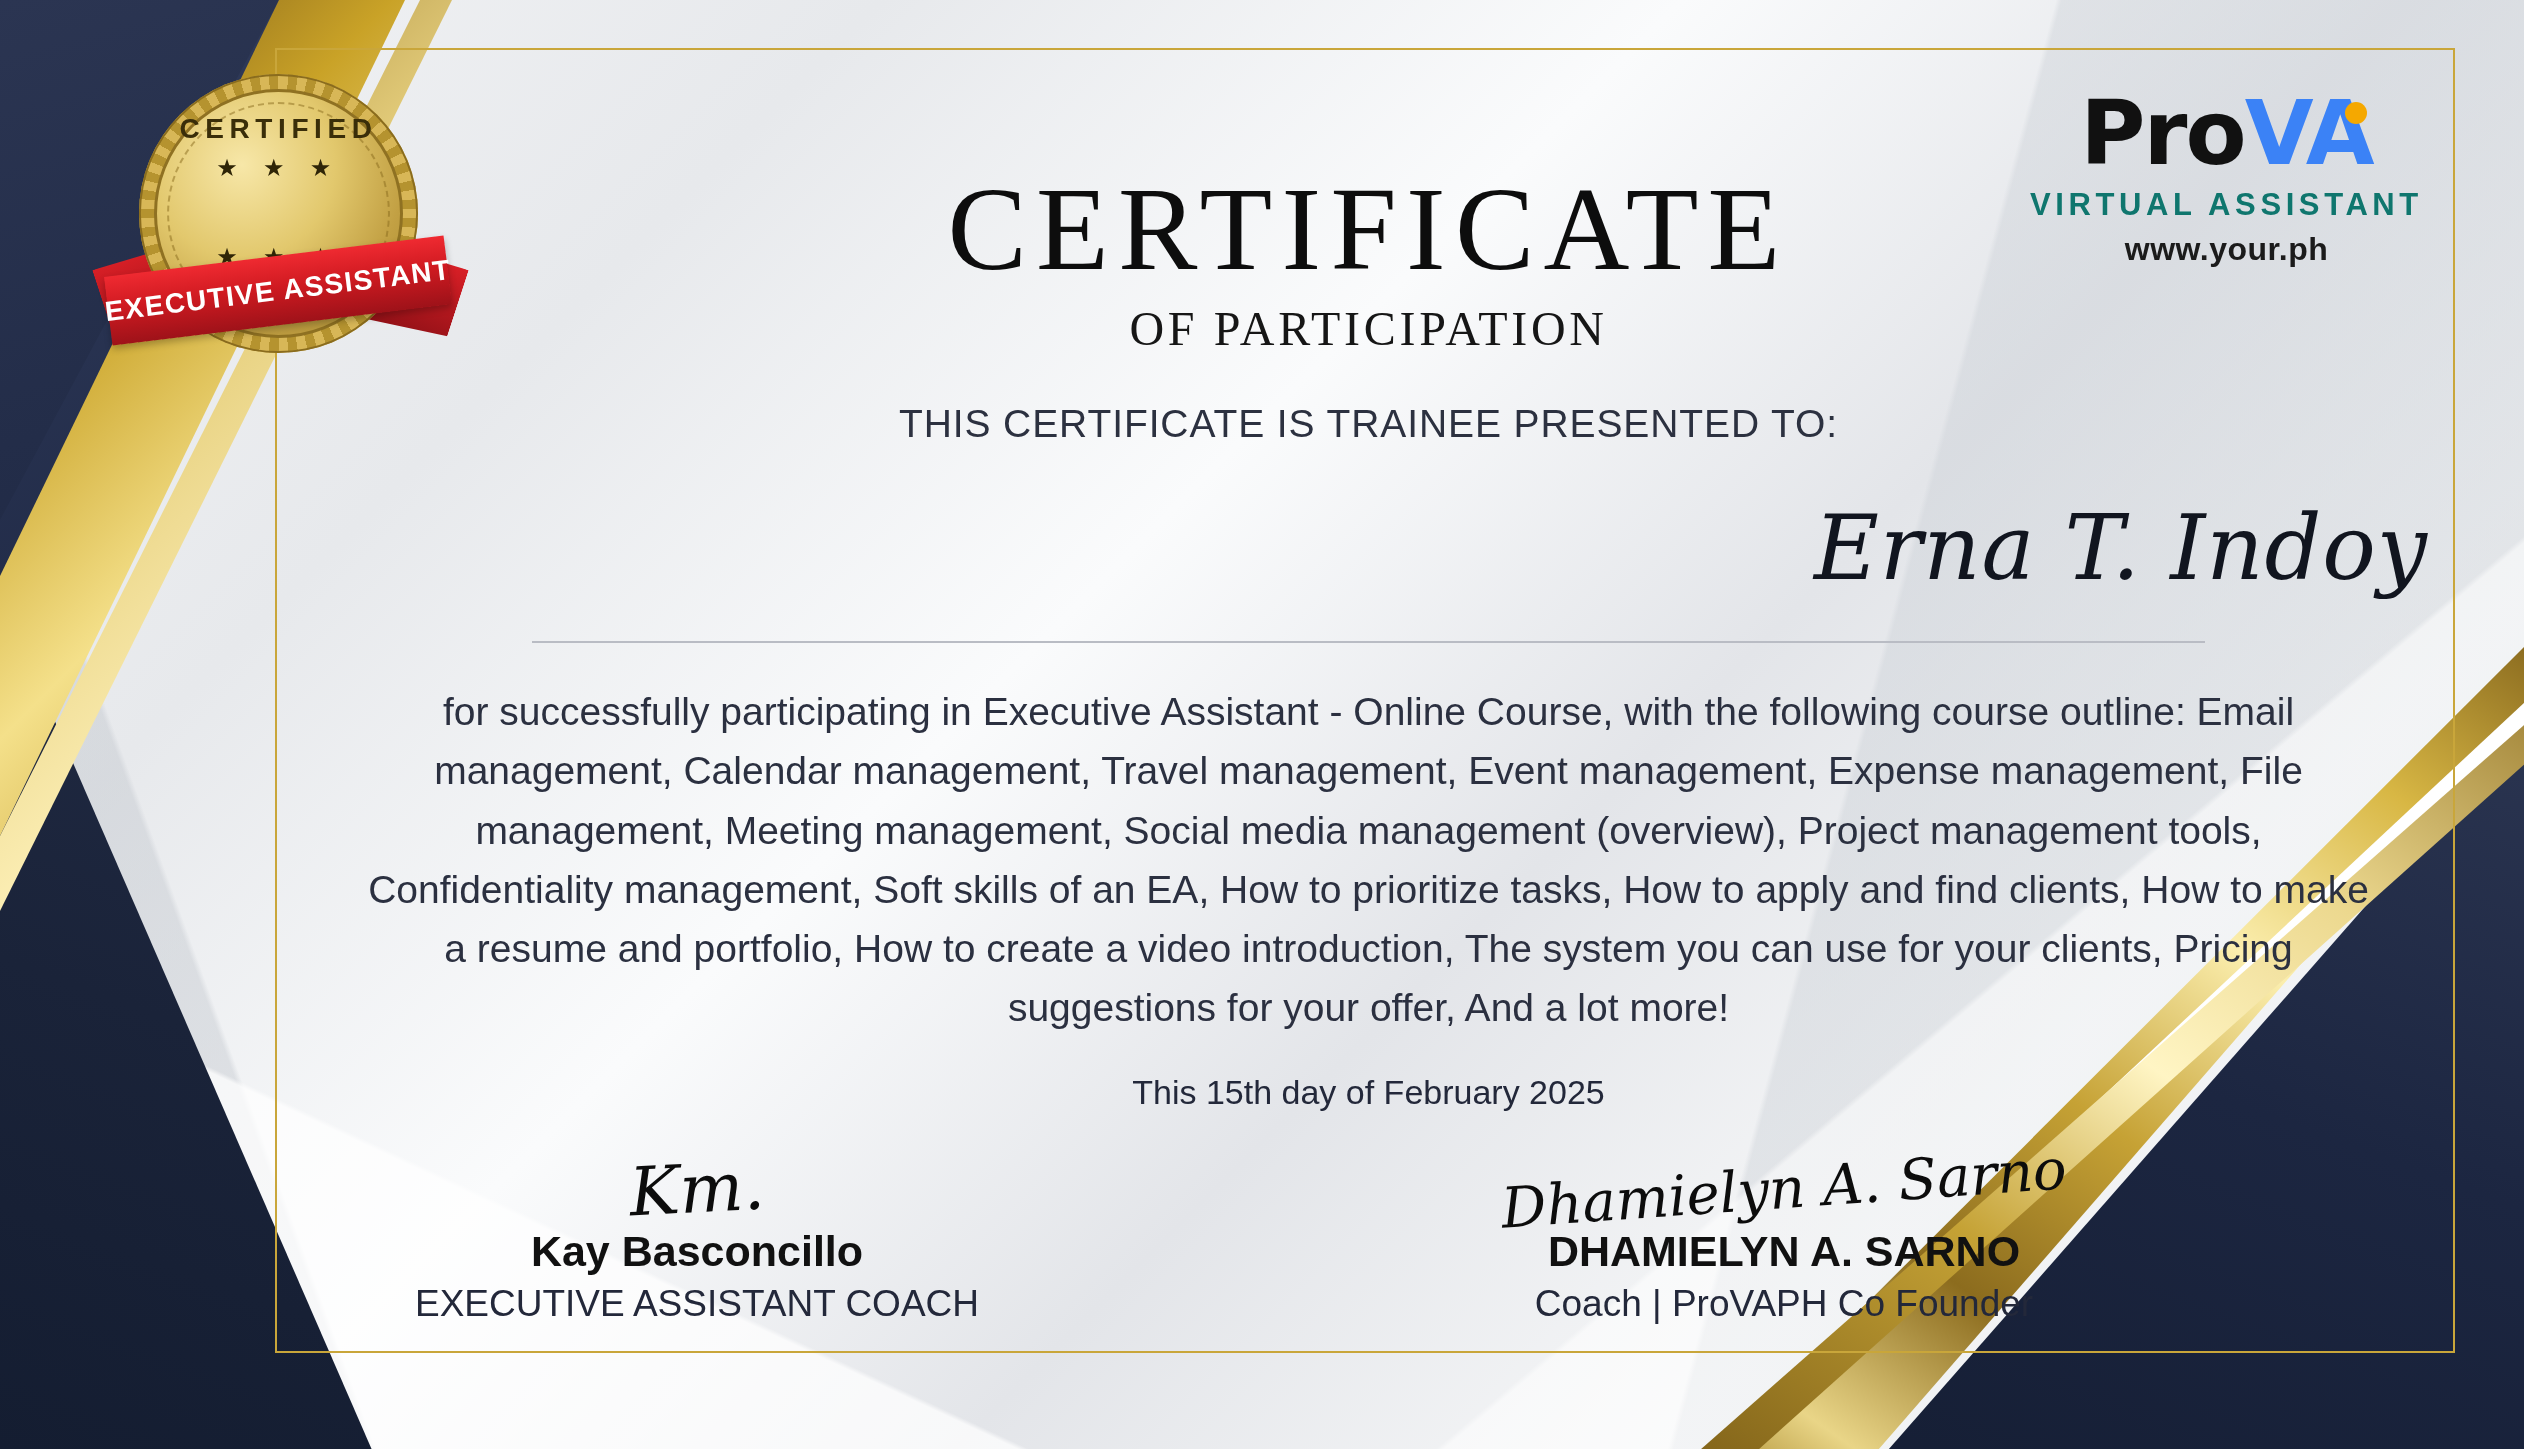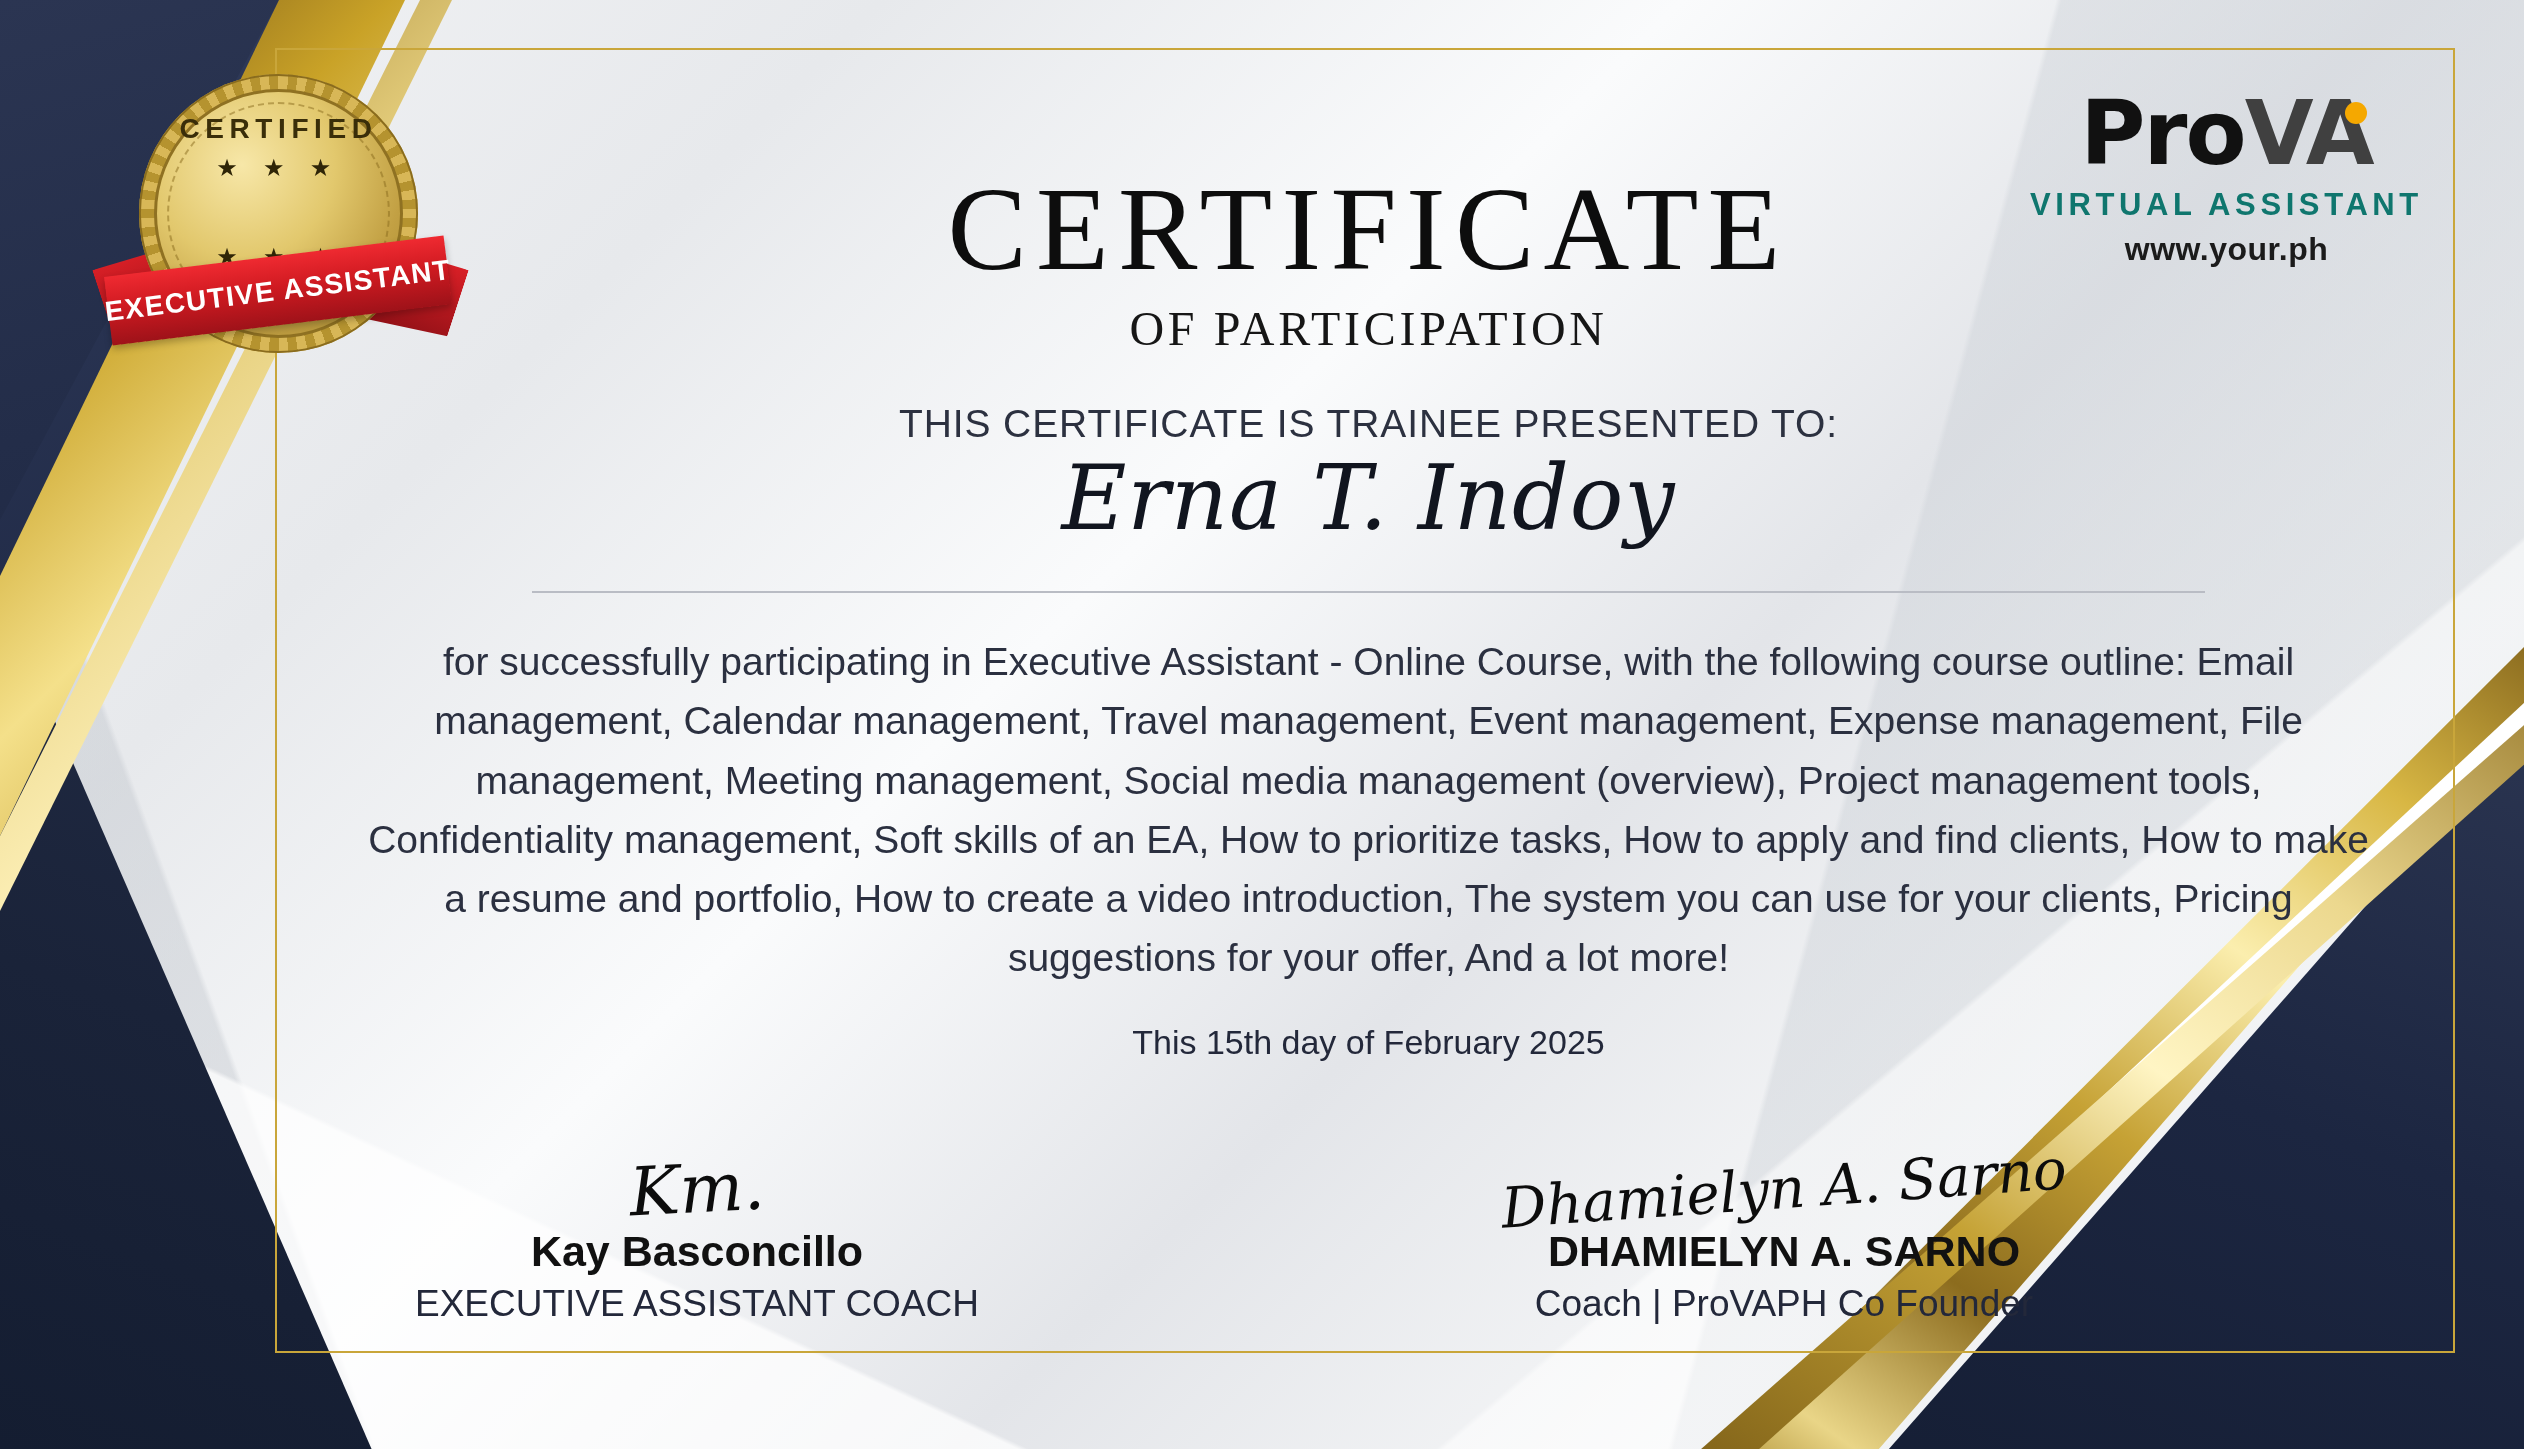--- a/index.html
+++ b/index.html
@@ -223,21 +223,21 @@
     font-family: "DejaVu Sans", sans-serif;
     font-weight: bold;
     font-size: 89px;
     line-height: 1;
     color: #111111;
     letter-spacing: -1.9px;
     position: relative;
     display: inline-block;
   }
   .logo-main .va {
-    color: #404040;
+    color: #3b82f6;
   }
   .logo-dot {
     position: absolute;
     right: 5.6px;
     top: 13px;
     width: 22px; height: 22px;
     border-radius: 50%;
     background: #f5a800;
   }
   .logo-sub {
@@ -279,25 +279,27 @@
     color: #161616;
   }
   .presented {
     margin-top: 46px;
     font-family: "Liberation Sans", sans-serif;
     font-size: 39px;
     letter-spacing: 0.9px;
     color: #2c3140;
   }
   .recipient {
+    margin-top: 50px;
     font-family: "DejaVu Serif", serif;
     font-style: italic;
     font-size: 89px;
     color: #11151f;
     letter-spacing: 0.9px;
+    text-align: right;
   }
   .divider {
     margin: 41px auto 0 auto;
     width: 1673px;
     height: 1.9px;
     background: #b9bcc4;
   }
   .body-text {
     margin: 39px auto 0 auto;
     width: 2026px;

